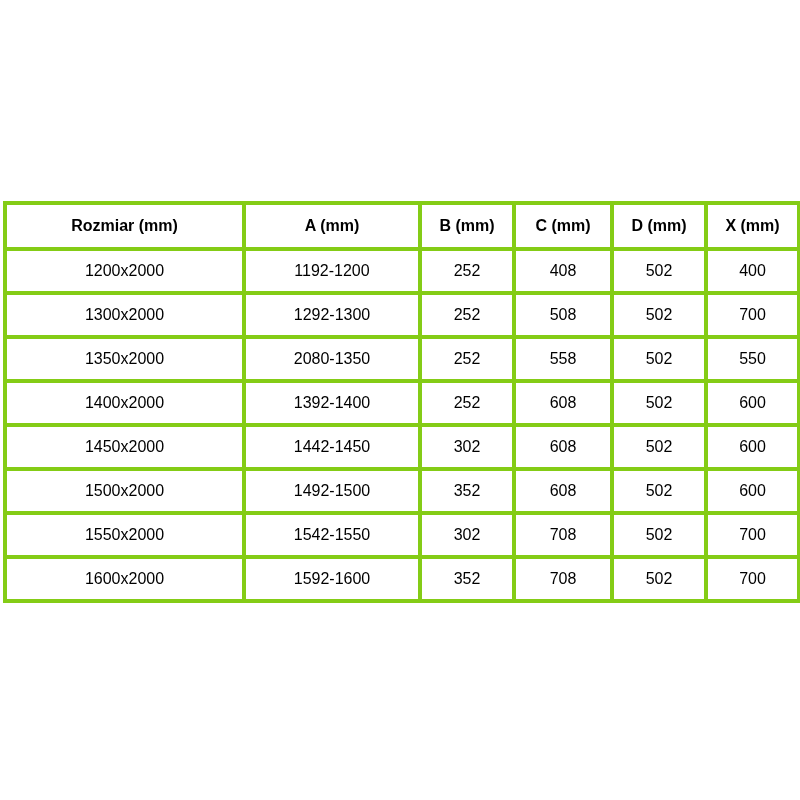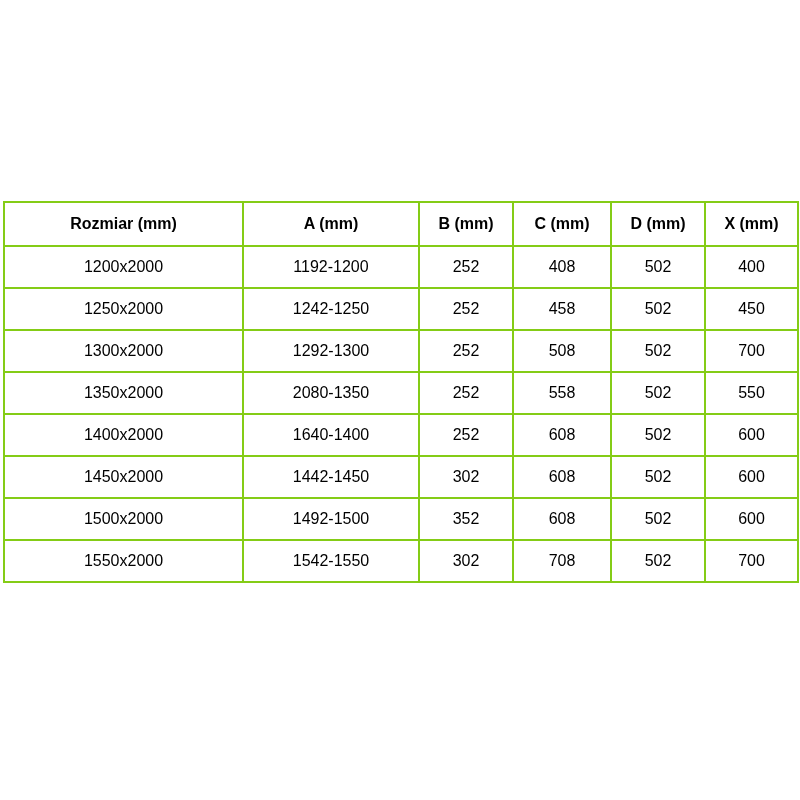--- a/index.html
+++ b/index.html
@@ -22,21 +22,21 @@
     top: 201px;
     width: 794px;
   }
   table.spec {
     border-collapse: collapse;
     table-layout: fixed;
     width: 100%;
   }
   table.spec th,
   table.spec td {
-    border: 2px solid #84cc16;
+    border: 4px solid #84cc16;
     text-align: center;
     vertical-align: middle;
     font-size: 16px;
     overflow: hidden;
     white-space: nowrap;
   }
   table.spec th {
     height: 40px;
     font-weight: bold;
   }
@@ -72,46 +72,38 @@
       <tbody>
         <tr>
           <td>1200x2000</td>
           <td>1192-1200</td>
           <td>252</td>
           <td>408</td>
           <td>502</td>
           <td>400</td>
         </tr>
         <tr>
-          <td>1250x2000</td>
-          <td>1242-1250</td>
-          <td>252</td>
-          <td>458</td>
-          <td>502</td>
-          <td>450</td>
-        </tr>
-        <tr>
           <td>1300x2000</td>
           <td>1292-1300</td>
           <td>252</td>
           <td>508</td>
           <td>502</td>
           <td>700</td>
         </tr>
         <tr>
           <td>1350x2000</td>
           <td>2080-1350</td>
           <td>252</td>
           <td>558</td>
           <td>502</td>
           <td>550</td>
         </tr>
         <tr>
           <td>1400x2000</td>
-          <td>1640-1400</td>
+          <td>1392-1400</td>
           <td>252</td>
           <td>608</td>
           <td>502</td>
           <td>600</td>
         </tr>
         <tr>
           <td>1450x2000</td>
           <td>1442-1450</td>
           <td>302</td>
           <td>608</td>
@@ -127,16 +119,24 @@
           <td>600</td>
         </tr>
         <tr>
           <td>1550x2000</td>
           <td>1542-1550</td>
           <td>302</td>
           <td>708</td>
           <td>502</td>
           <td>700</td>
         </tr>
+        <tr>
+          <td>1600x2000</td>
+          <td>1592-1600</td>
+          <td>352</td>
+          <td>708</td>
+          <td>502</td>
+          <td>700</td>
+        </tr>
       </tbody>
     </table>
   </div>
 </div>
 
 </body></html>

